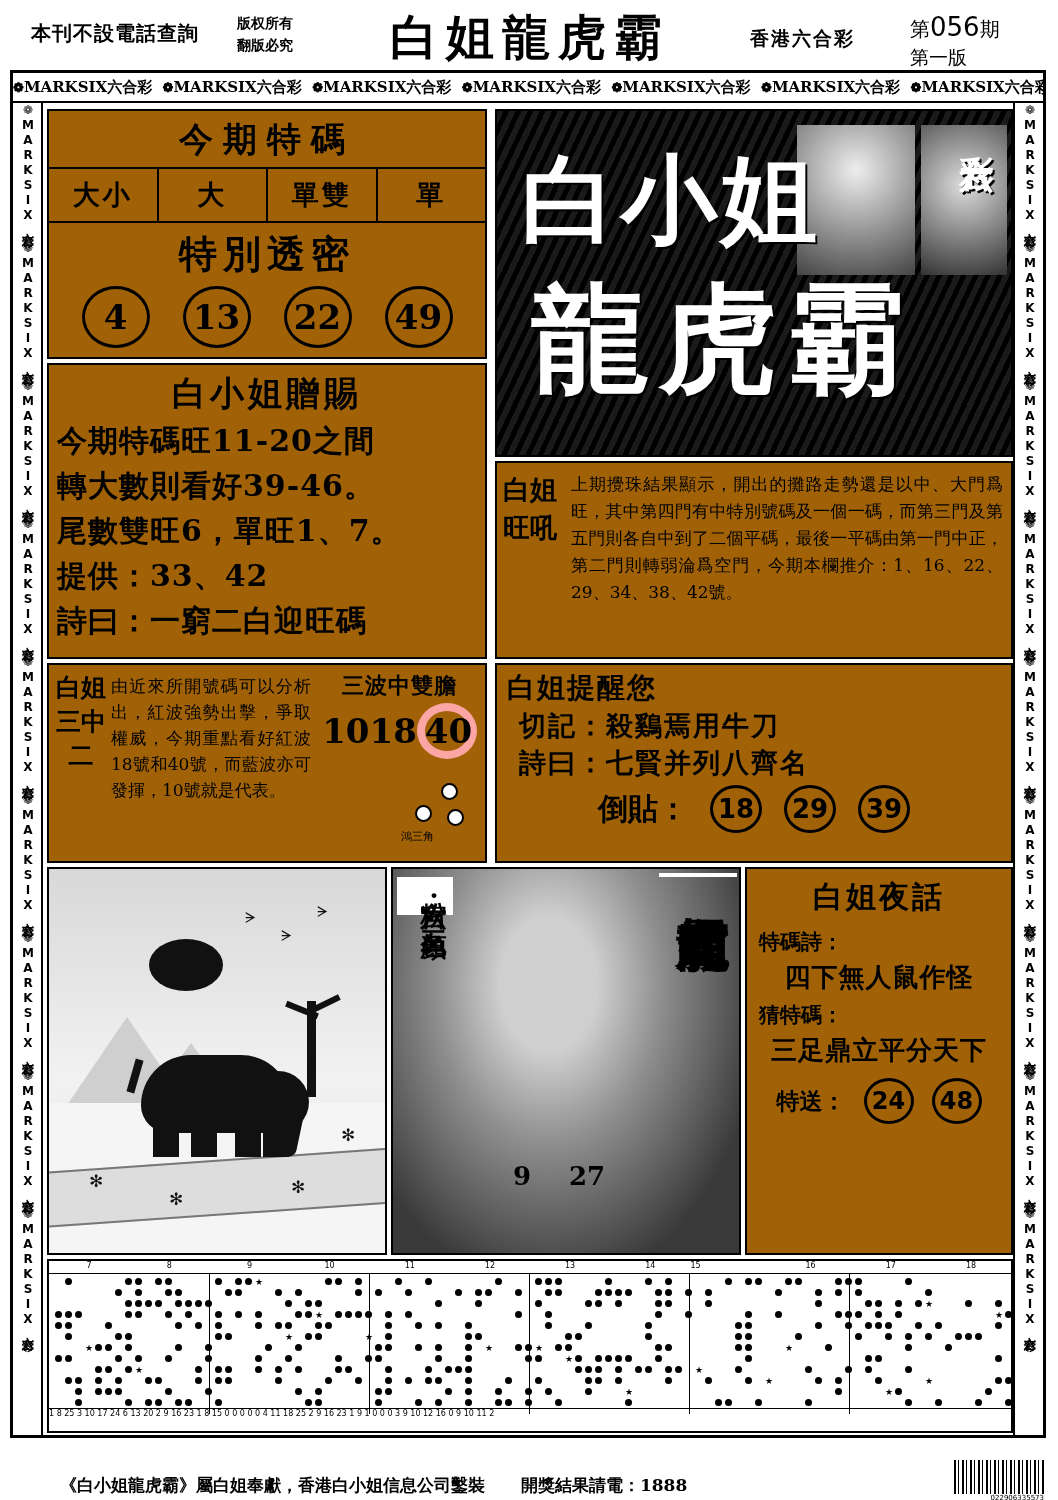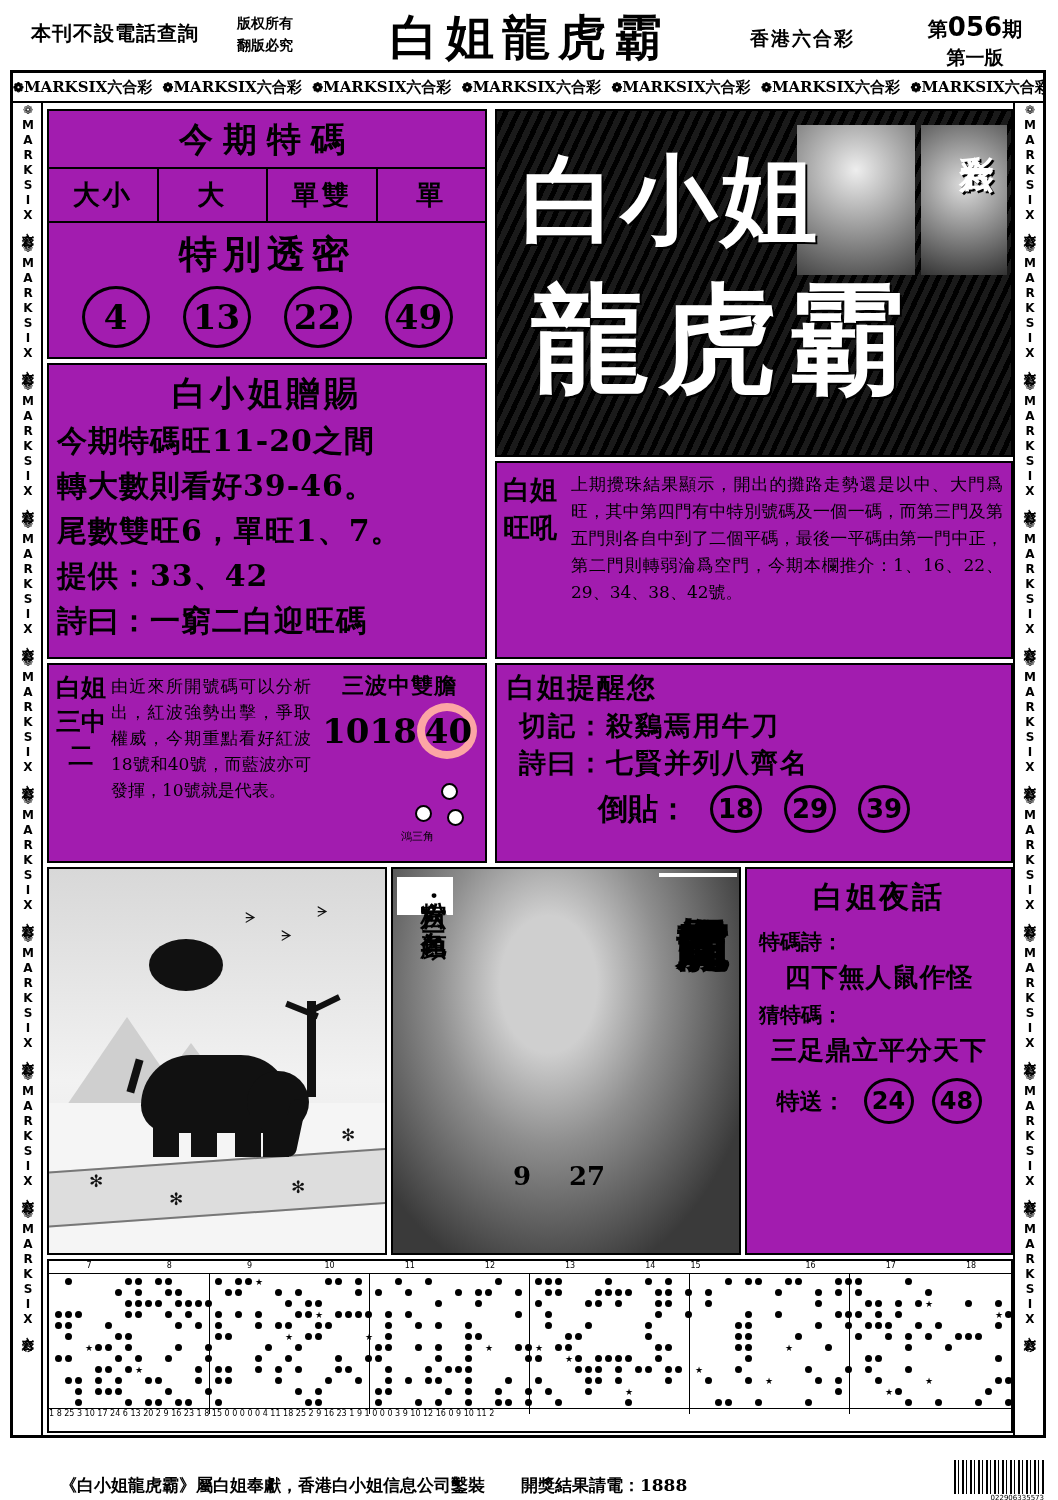--- a/index.html
+++ b/index.html
@@ -5,36 +5,36 @@
   html,body{margin:0;padding:0;background:#ffffff;}
   body{width:1058px;height:1500px;font-family:"DejaVu Sans","Liberation Sans",sans-serif;color:#000;overflow:hidden;}
   .page{position:relative;width:1058px;height:1500px;background:#fff;}
 
   
   .masthead{position:absolute;left:10px;top:6px;width:1038px;height:62px;}
   .mh-left{position:absolute;left:10px;top:14px;width:190px;text-align:center;font-size:20px;font-weight:bold;letter-spacing:1px;}
   .mh-copy{position:absolute;left:205px;top:6px;width:100px;font-size:14px;line-height:22px;text-align:center;font-weight:bold;}
   .mh-title{position:absolute;left:330px;top:0px;width:380px;text-align:center;font-size:48px;font-weight:bold;letter-spacing:8px;font-family:"DejaVu Serif","Liberation Serif",serif;}
   .mh-sub{position:absolute;left:740px;top:20px;width:150px;font-size:19px;font-weight:bold;letter-spacing:2px;}
-  .mh-issue{position:absolute;left:900px;top:6px;width:130px;text-align:center;font-size:20px;font-weight:bold;}
+  .mh-issue{position:absolute;left:900px;top:6px;width:130px;text-align:left;font-size:20px;font-weight:normal;}
   .mh-issue .num{font-size:26px;}
   .mh-issue .ed{font-size:19px;display:block;margin-top:2px;}
 
   
   .frame{position:absolute;left:10px;top:70px;width:1036px;height:1368px;border:3px solid #000;box-sizing:border-box;}
   .toprule{position:absolute;left:0;top:0;width:100%;height:30px;border-bottom:2px solid #000;box-sizing:border-box;overflow:hidden;white-space:nowrap;font-size:15px;font-weight:bold;letter-spacing:0px;padding-top:5px;font-family:"DejaVu Serif","Liberation Serif",serif;}
   .toprule span.flower{font-size:13px;}
   .sidestrip{position:absolute;top:30px;width:28px;height:1335px;overflow:hidden;font-size:12px;font-weight:bold;writing-mode:vertical-rl;text-orientation:upright;line-height:26px;letter-spacing:1px;}
   .sidestrip.left{left:0;border-right:2px solid #000;}
   .sidestrip.right{right:0;border-left:2px solid #000;}
 
   .content{position:absolute;left:30px;top:32px;width:974px;height:1332px;}
 
   
-  .box{position:absolute;border:2px solid #000;box-sizing:border-box;background:#a21caf;}
+  .box{position:absolute;border:2px solid #000;box-sizing:border-box;background:#a16207;}
 
   
   #b-today{left:4px;top:4px;width:440px;height:250px;}
   .today-title{text-align:center;font-size:34px;font-weight:bold;letter-spacing:10px;padding:6px 0 4px;font-family:"DejaVu Serif","Liberation Serif",serif;}
   .today-table{width:100%;border-top:2px solid #000;border-bottom:2px solid #000;display:flex;height:52px;}
   .today-table .cell{flex:1;display:flex;align-items:center;justify-content:center;font-size:27px;font-weight:bold;border-right:2px solid #000;font-family:"DejaVu Serif","Liberation Serif",serif;letter-spacing:3px;}
   .today-table .cell:last-child{border-right:none;}
   .secret-title{text-align:center;font-size:38px;font-weight:bold;letter-spacing:6px;padding:6px 0 0;font-family:"DejaVu Serif","Liberation Serif",serif;}
   .circle-row{display:flex;justify-content:space-around;align-items:center;padding:6px 16px 0;}
   .circ{width:62px;height:56px;border:3px solid #000;border-radius:50%;display:flex;align-items:center;justify-content:center;font-size:34px;font-weight:bold;font-family:"DejaVu Serif","Liberation Serif",serif;}

